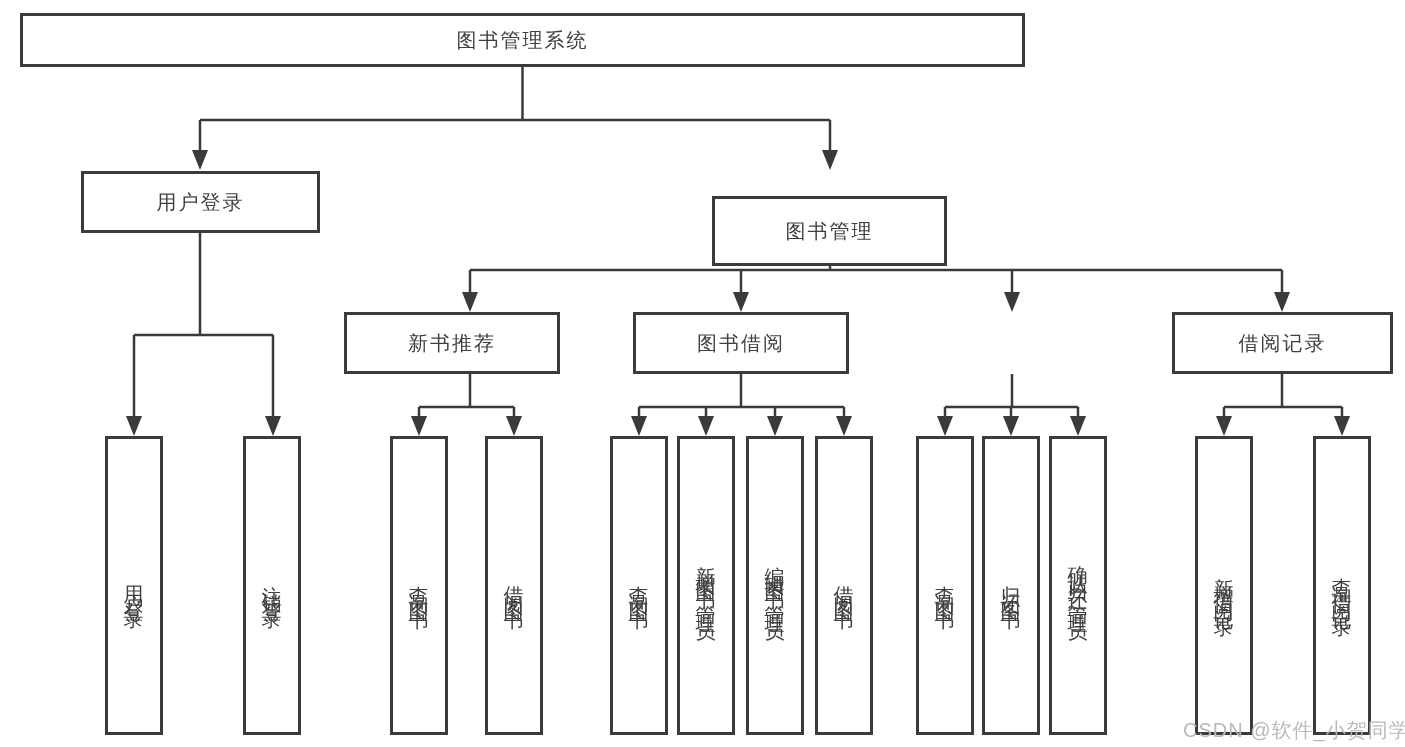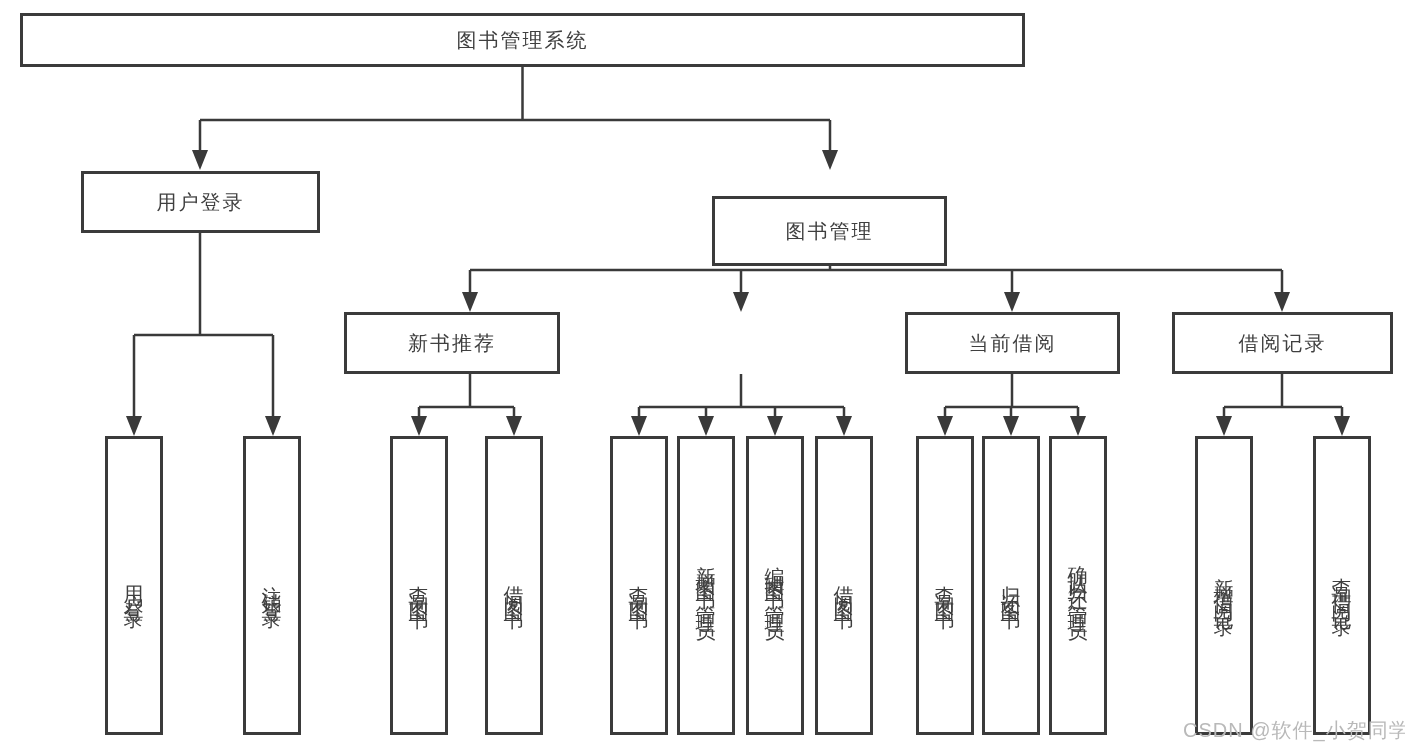--- a/index.html
+++ b/index.html
@@ -116,21 +116,21 @@
       <polygon points="1334,416 1350,416 1342,436"></polygon>
     </g>
   </svg>
 
   <div class="box-h" style="left:20px; top:13px; width:1005px; height:54px;">图书管理系统</div>
 
   <div class="box-h" style="left:81px; top:171px; width:239px; height:62px;">用户登录</div>
   <div class="box-h" style="left:712px; top:171px; width:235px; height:70px;margin-top:25px;">图书管理</div>
 
   <div class="box-h" style="left:344px; top:312px; width:216px; height:62px;">新书推荐</div>
-  <div class="box-h" style="left:905px; top:312px; width:215px; height:62px;">当前借阅</div>
+  <div class="box-h" style="left:633px; top:312px; width:216px; height:62px;">图书借阅</div>
   <div class="box-h" style="left:1172px; top:312px; width:221px; height:62px;">借阅记录</div>
 
   <div class="box-v" style="left:105px;">用户登录</div>
   <div class="box-v" style="left:243px;">注销登录</div>
 
   <div class="box-v" style="left:390px;">查询图书</div>
   <div class="box-v" style="left:485px;">借阅图书</div>
 
   <div class="box-v" style="left:610px;">查询图书</div>
   <div class="box-v" style="left:677px;">新增图书（管理员）</div>

